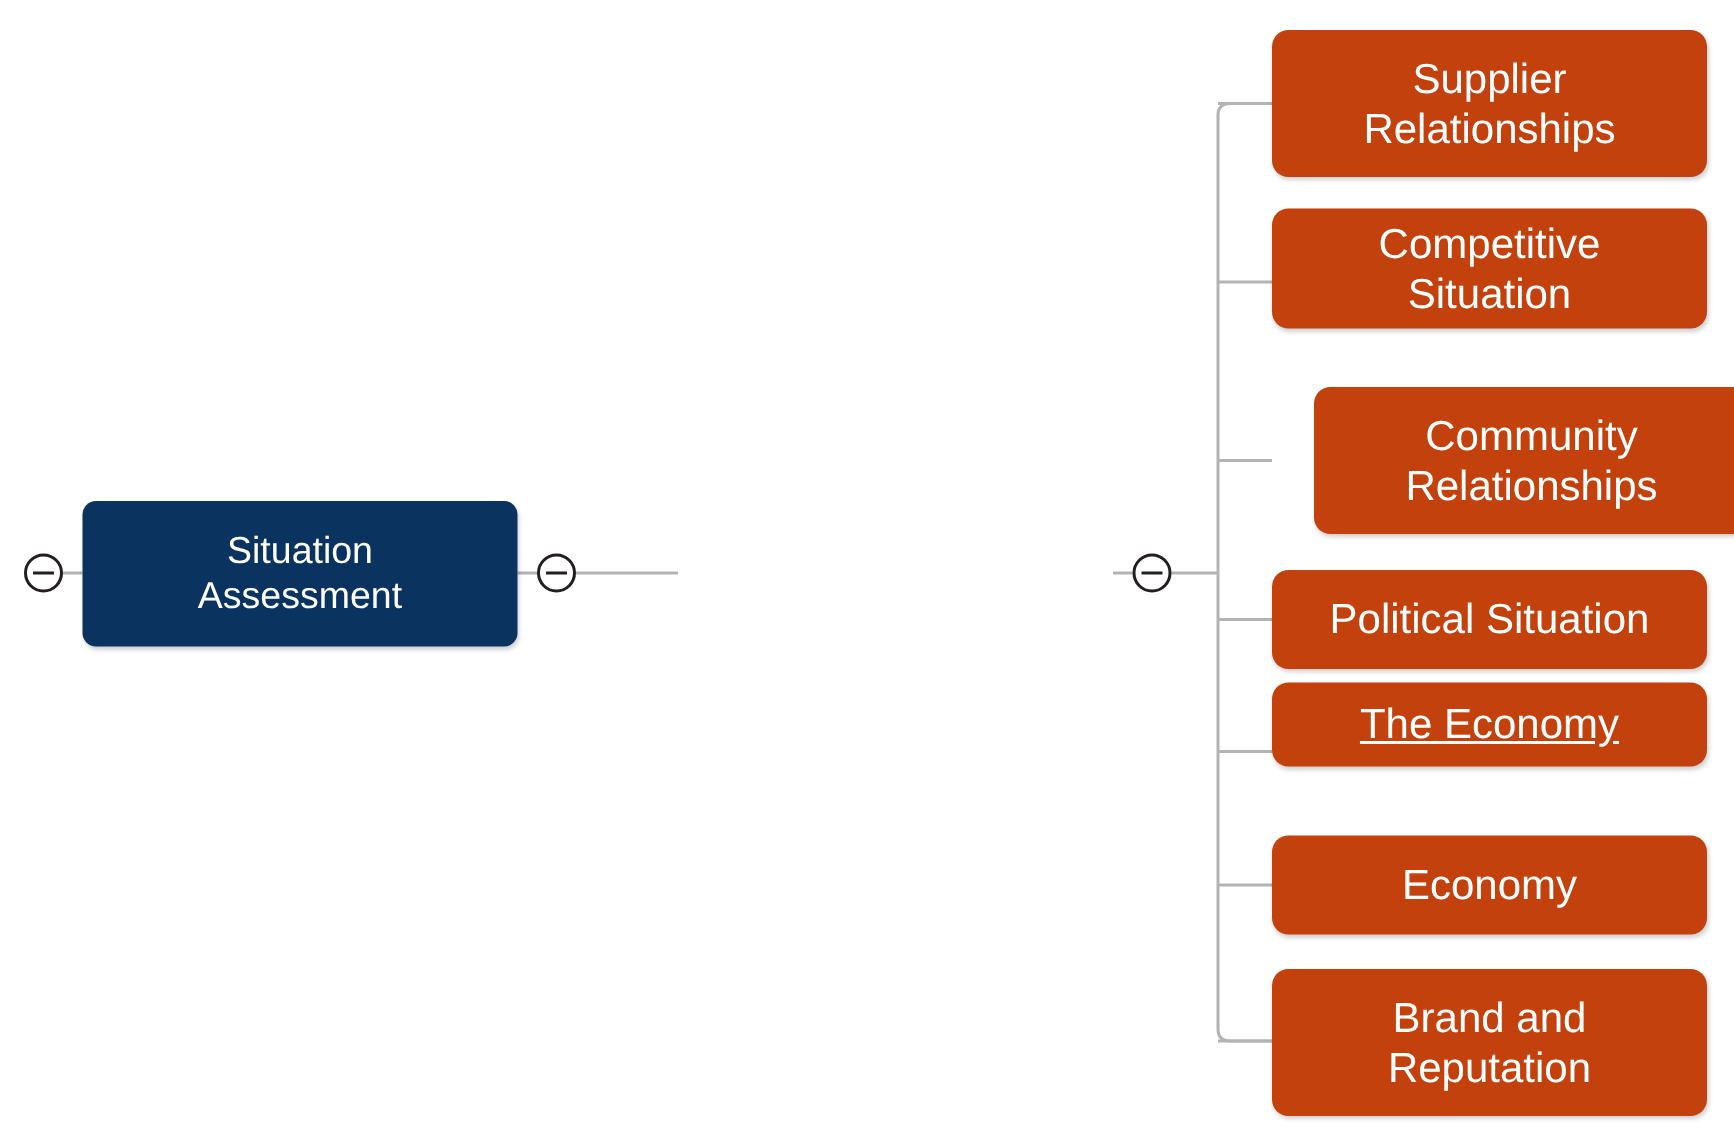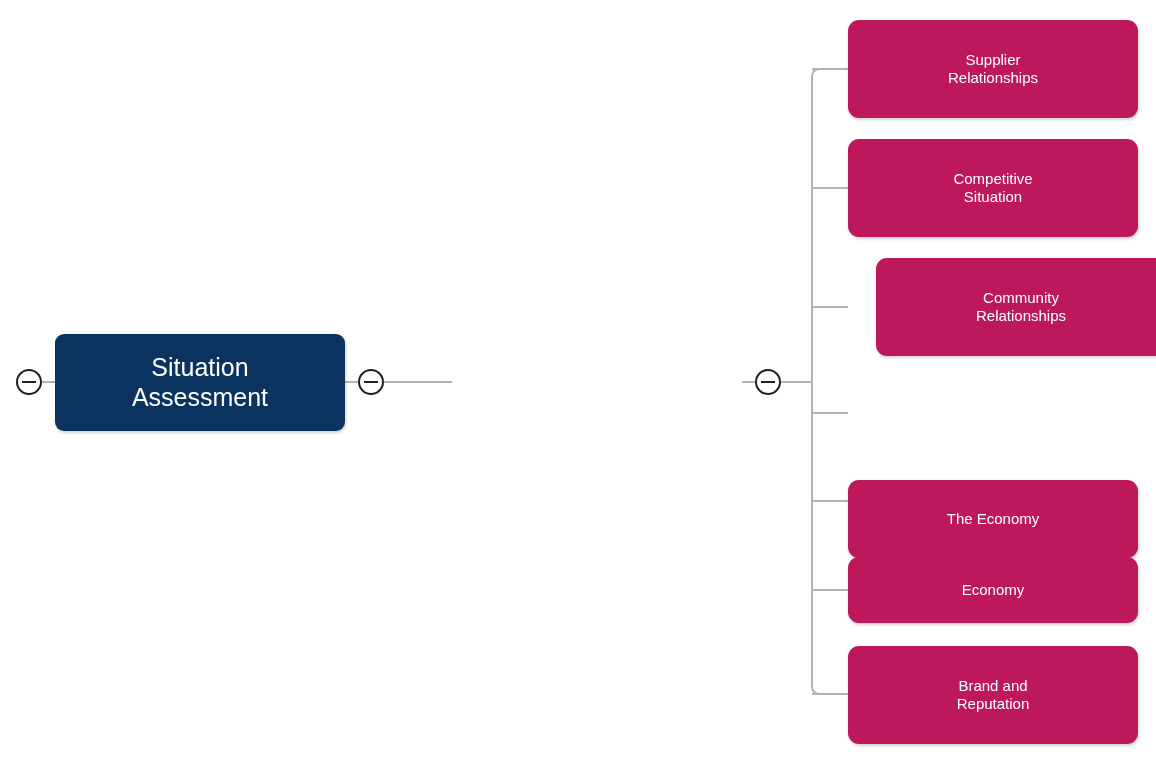--- a/index.html
+++ b/index.html
@@ -62,22 +62,22 @@
     width: 290px;
     height: 95px;
     background: #59b45e;
     font-size: 25px;
     border-radius: 11px;
   }
 
   .node.leaf {
     left: 848px;
     width: 290px;
-    background: #be185d;
-    font-size: 15px;
+    background: #c2410c;
+    font-size: 28px;
     border-radius: 11px;
   }
 
   
   .toggle {
     position: absolute;
     width: 26px;
     height: 26px;
     border: 2px solid #231f20;
     border-radius: 50%;
@@ -126,25 +126,26 @@
       <path d="M 812 694 L 848 694"></path>
     </g>
   </svg>
 
   <div class="node root">Situation
 Assessment</div>
 
 
   <div class="node leaf" style="top: 20px; height: 98px;">Supplier
 Relationships</div>
-  <div class="node leaf" style="top: 139px; height: 98px; text-align: center;">Competitive
+  <div class="node leaf" style="top: 139px; height: 80px; text-align: center;">Competitive
 Situation</div>
   <div class="node leaf" style="top: 258px; height: 98px; margin-left: 28px;">Community
 Relationships</div>
-  <div class="node leaf" style="top: 480px; height: 78px;">The Economy</div>
+  <div class="node leaf" style="top: 380px; height: 66px;">Political Situation</div>
+  <div class="node leaf" style="top: 455px; height: 56px; text-decoration: underline;">The Economy</div>
   <div class="node leaf" style="top: 557px; height: 66px;">Economy</div>
   <div class="node leaf" style="top: 646px; height: 98px; text-align: center;">Brand and
 Reputation</div>
 
   <div class="toggle t-root-left"></div>
   <div class="toggle t-root-right"></div>
   <div class="toggle t-branch"></div>
 
 </div>
 

